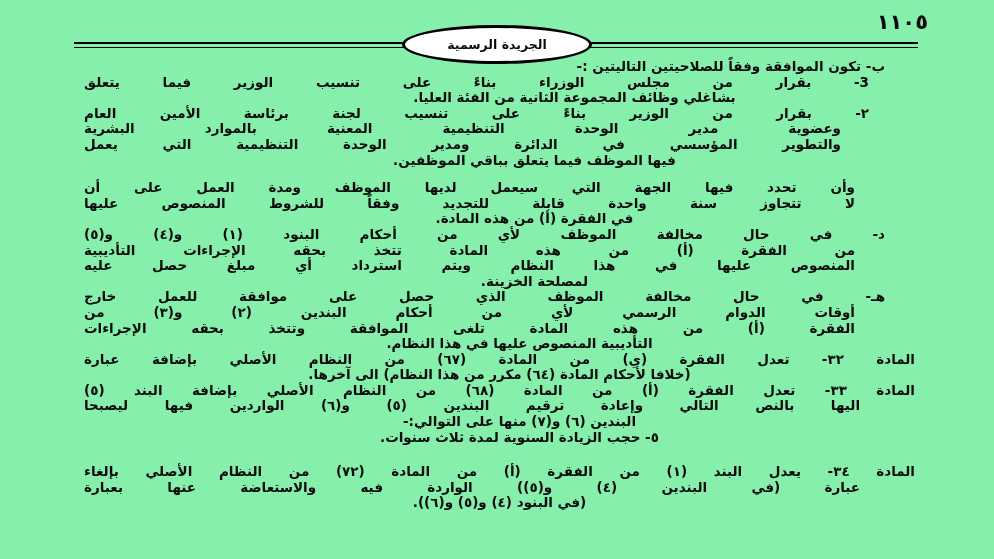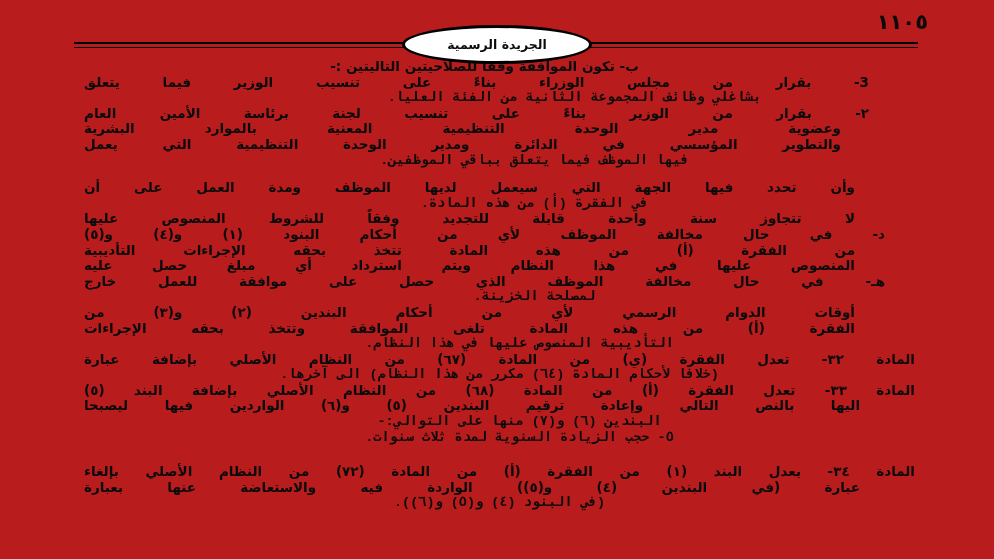--- a/index.html
+++ b/index.html
@@ -2,21 +2,21 @@
 <html lang="ar" dir="rtl"><head>
 <meta charset="utf-8">
 <style>
   html,body{margin:0;padding:0;}
   body{
     width:994px;height:559px;position:relative;overflow:hidden;
     background:#ffffff;
     font-family:"DejaVu Sans",sans-serif;
     color:#0b0b0b;
   }
-  .page{position:absolute;inset:0;background:#b91c1c;padding-left:22px;}
+  .page{position:absolute;inset:0;background:#86efac;padding-left:22px;}
   
   .page-number{
     position:absolute;top:10px;right:66px;
     font-size:21px;font-weight:700;letter-spacing:7px;
     direction:rtl;
   }
   .rule{
     position:absolute;top:42px;left:74px;right:76px;height:3px;
     border-top:2px solid #000;border-bottom:1.5px solid #000;
   }
@@ -27,23 +27,23 @@
     background:#fff;z-index:2;
     display:flex;align-items:center;justify-content:center;
     font-size:12.5px;font-weight:700;
   }
   
   .doc{
     position:absolute;top:59px;right:79px;left:84px;
     direction:rtl;
     font-size:13.5px;font-weight:700;line-height:15.6px;
   }
-  .ln{text-align:center;}
+  .ln{text-align:right;}
   .j{text-align:justify;text-align-last:justify;}
-  .c{text-align:center;font-family:Liberation Mono, monospace;}
+  .c{text-align:center;}
   .i1{padding-right:30px;}   
   .i2{padding-right:46px;}   
   .i3{padding-right:74px;}   
   .iw{padding-right:60px;}   
   .mw{padding-right:55px;}   
   .cbl{padding-left:150px;}  
   .cbm{padding-left:70px;}   
   .cbs{padding-left:40px;}   
   .gap{height:12px;}
   .gap.lg{height:19px;}
@@ -60,27 +60,27 @@
   <div class="doc">
       <div class="ln i1">ب- تكون الموافقة وفقاً للصلاحيتين التاليتين :-</div>
       <div class="ln i2 j">3- بقرار من مجلس الوزراء بناءً على تنسيب الوزير فيما يتعلق</div>
       <div class="ln c cbl">بشاغلي وظائف المجموعة الثانية من الفئة العليا.</div>
       <div class="ln i2 j">٢- بقرار من الوزير بناءً على تنسيب لجنة برئاسة الأمين العام</div>
       <div class="ln i3 j">وعضوية مدير الوحدة التنظيمية المعنية بالموارد البشرية</div>
       <div class="ln i3 j">والتطوير المؤسسي في الدائرة ومدير الوحدة التنظيمية التي يعمل</div>
       <div class="ln c cbm">فيها الموظف فيما يتعلق بباقي الموظفين.</div>
       <div class="gap "></div>
       <div class="ln iw j">وأن تحدد فيها الجهة التي سيعمل لديها الموظف ومدة العمل على أن</div>
+      <div class="ln iw j">لا تتجاوز سنة واحدة قابلة للتجديد وفقاً للشروط المنصوص عليها</div>
       <div class="ln c cbm">في الفقرة (أ) من هذه المادة.</div>
-      <div class="ln iw j">لا تتجاوز سنة واحدة قابلة للتجديد وفقاً للشروط المنصوص عليها</div>
       <div class="ln i1 j">د- في حال مخالفة الموظف لأي من أحكام البنود (١) و(٤) و(٥)</div>
       <div class="ln iw j">من الفقرة (أ) من هذه المادة تتخذ بحقه الإجراءات التأديبية</div>
       <div class="ln iw j">المنصوص عليها في هذا النظام ويتم استرداد أي مبلغ حصل عليه</div>
+      <div class="ln c cbm">لمصلحة الخزينة.</div>
       <div class="ln i1 j">هـ- في حال مخالفة الموظف الذي حصل على موافقة للعمل خارج</div>
-      <div class="ln c cbm">لمصلحة الخزينة.</div>
       <div class="ln iw j">أوقات الدوام الرسمي لأي من أحكام البندين (٢) و(٣) من</div>
       <div class="ln iw j">الفقرة (أ) من هذه المادة تلغى الموافقة وتتخذ بحقه الإجراءات</div>
       <div class="ln c cbs">التأديبية المنصوص عليها في هذا النظام.</div>
       <div class="ln j">المادة ٣٢- تعدل الفقرة (ي) من المادة (٦٧) من النظام الأصلي بإضافة عبارة</div>
       <div class="ln c">(خلافا لأحكام المادة (٦٤) مكرر من هذا النظام) الى آخرها.</div>
       <div class="ln j">المادة ٣٣- تعدل الفقرة (أ) من المادة (٦٨) من النظام الأصلي بإضافة البند (٥)</div>
       <div class="ln mw j">اليها بالنص التالي وإعادة ترقيم البندين (٥) و(٦) الواردين فيها ليصبحا</div>
       <div class="ln c cbs">البندين (٦) و(٧) منها على التوالي:-</div>
       <div class="ln c cbs">٥- حجب الزيادة السنوية لمدة ثلاث سنوات.</div>
       <div class="gap lg"></div>

